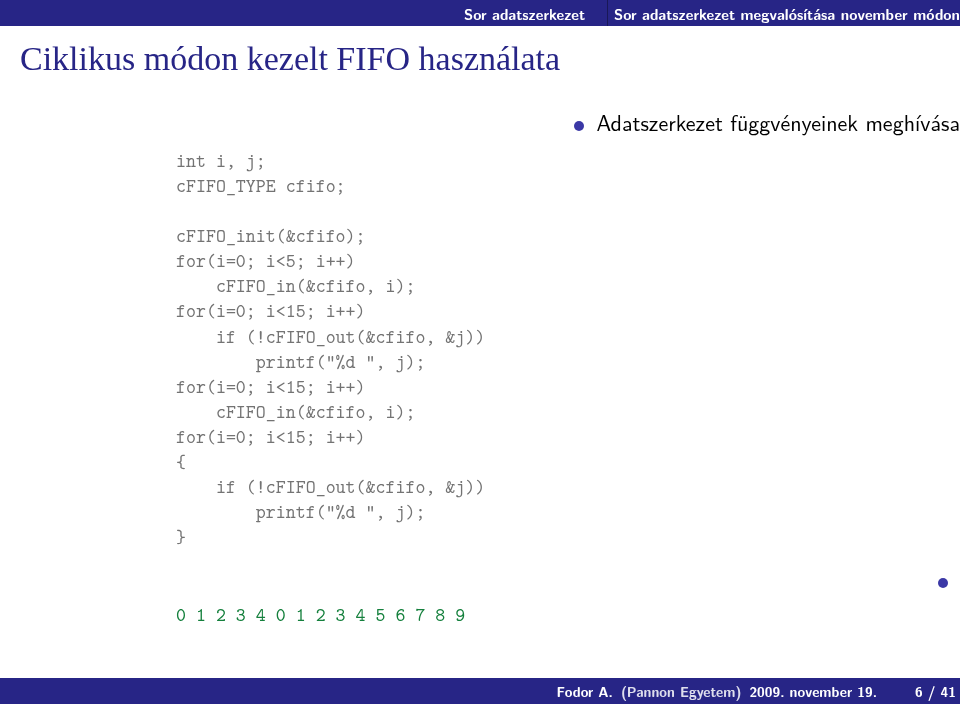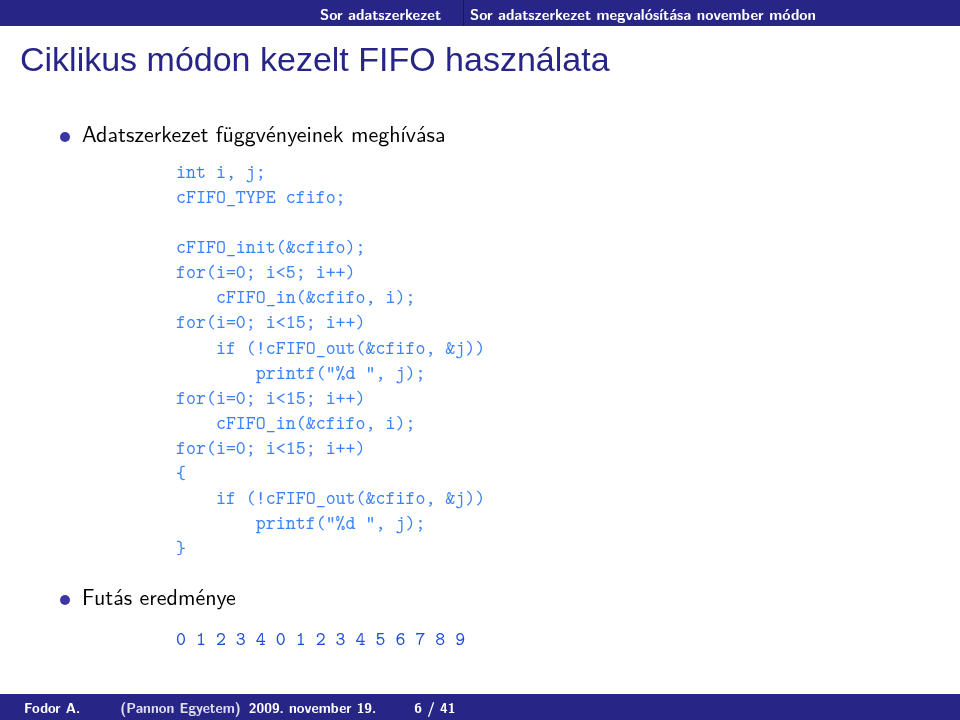--- a/index.html
+++ b/index.html
@@ -1,15 +1,15 @@
 <!DOCTYPE html>
 <html><head>
   <meta charset="utf-8">
   <style>
-    * { margin: 0; padding: 0; box-sizing: border-box; }
+    * { margin: 0; padding: 0; box-sizing: border-box; justify-content: flex-end; }
     body {
       width: 960px;
       height: 720px;
       background: #ffffff;
       font-family: "Latin Modern Roman", "Computer Modern", Georgia, serif;
       position: relative;
       overflow: hidden;
     }
     .topbar {
       width: 100%;
@@ -33,80 +33,79 @@
       font-weight: 600;
       padding-left: 6px;
     }
     .top-divider {
       width: 1px;
       height: 26px;
       background: #000;
       opacity: .35;
     }
     .title {
-      font-family: Liberation Sans, sans-serif;
+      font-family: Liberation Serif, serif;
       font-size: 34px;
       color: #272586;
       margin: 14px 12px 0 20px;
       font-weight: 400;
     }
     .content {
       padding: 28px 0 0 60px;
       font-family: "Latin Modern Sans", "Helvetica Neue", Arial, sans-serif;
       font-size: 22px;
       color: #000;
     }
     .bullet-row {
       display: flex;
       align-items: baseline;
       margin-bottom: 10px;
-      margin-top: 10px;
     }
     .bullet {
       width: 10px;
       height: 10px;
       border-radius: 50%;
       background: #3b38a6;
       margin-right: 12px;
       margin-top: 9px;
       flex-shrink: 0;
     }
     .code {
       font-family: "Latin Modern Mono", "Courier New", monospace;
       font-size: 19px;
       white-space: pre;
-      color: #3b82f6;
+      color: #737373;
       line-height: 1.32;
       margin: 10px 0 20px 116px;
     }
     .code2 {
       font-family: "Latin Modern Mono", "Courier New", monospace;
       font-size: 19px;
       white-space: pre;
-      color: #1d4ed8;
+      color: #15803d;
       line-height: 1.32;
       margin: 14px 0 0 116px;
     }
     .footer {
       position: absolute;
-      bottom: 0;
+      bottom: 16px;
       left: 0;
       width: 100%;
       height: 26px;
       background: #272586;
       display: flex;
       align-items: center;
       color: #fff;
       font-family: "Latin Modern Sans", "Helvetica Neue", Arial, sans-serif;
       font-size: 14px;
       font-weight: 600;
     }
     .footer > div { padding: 0 4px; }
     .f-author { margin-left: 20px; }
-    .f-inst { opacity: .85; margin-left: 32px; }
+    .f-inst { opacity: .85; }
     .f-title { flex: 1; text-align: center; }
     .f-date { margin-right: 30px; }
     .f-page {}
   </style>
 </head>
 <body>
 
 <div class="topbar">
   <div class="top-left-pad"></div>
   <div class="top-section">Sor adatszerkezet</div>
@@ -135,21 +134,20 @@
 for(i=0; i&lt;15; i++)
     cFIFO_in(&amp;cfifo, i);
 for(i=0; i&lt;15; i++)
 {
     if (!cFIFO_out(&amp;cfifo, &amp;j))
         printf("%d ", j);
 }</div>
 
   <div class="bullet-row">
     <div class="bullet"></div>
-    <div>Futás eredménye</div>
   </div>
 
   <div class="code2">0 1 2 3 4 0 1 2 3 4 5 6 7 8 9</div>
 
 </div>
 
 <div class="footer">
   <div class="f-author">Fodor A.</div>
   <div class="f-inst">(Pannon Egyetem)</div>
   <div class="f-date">2009. november 19.</div>

